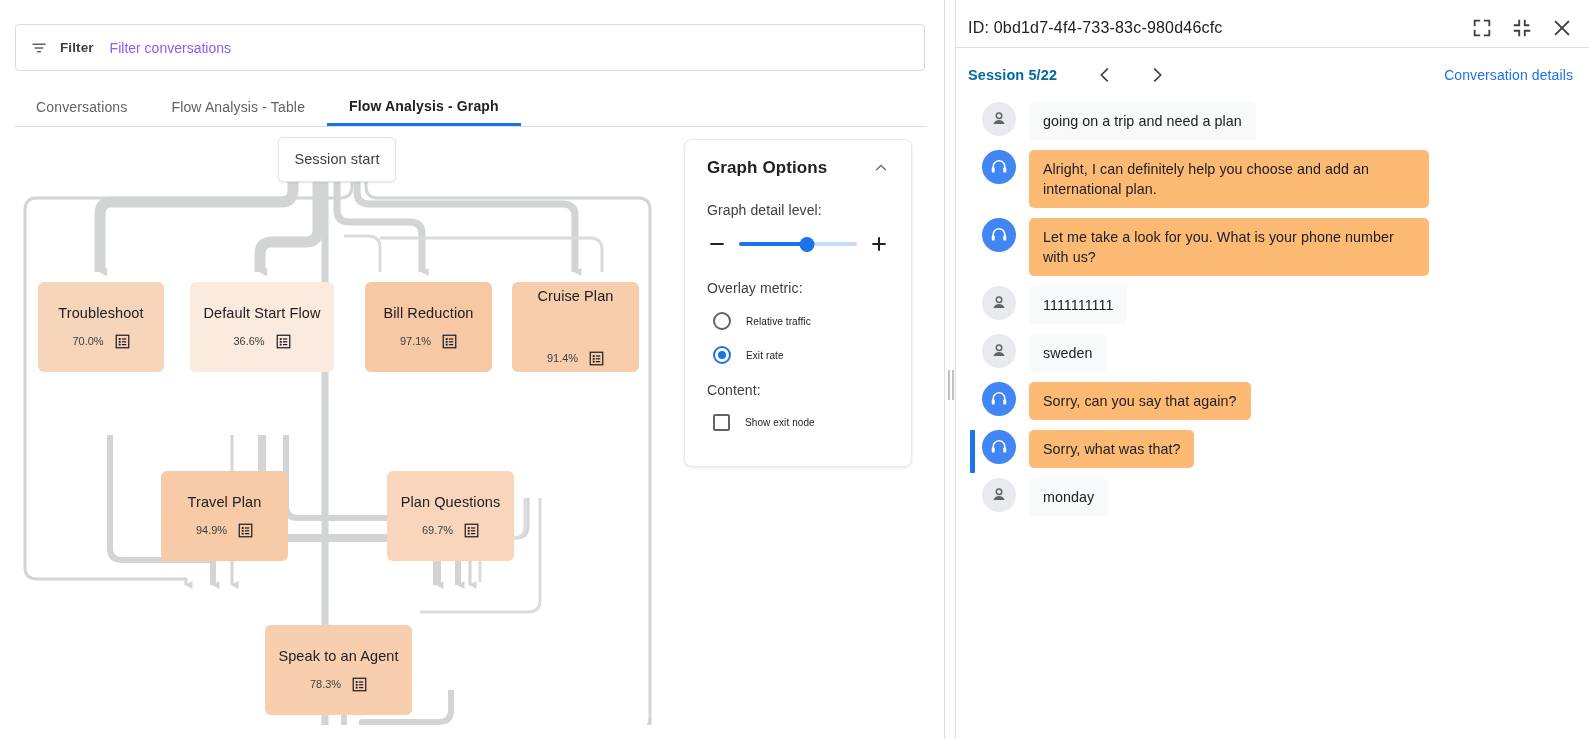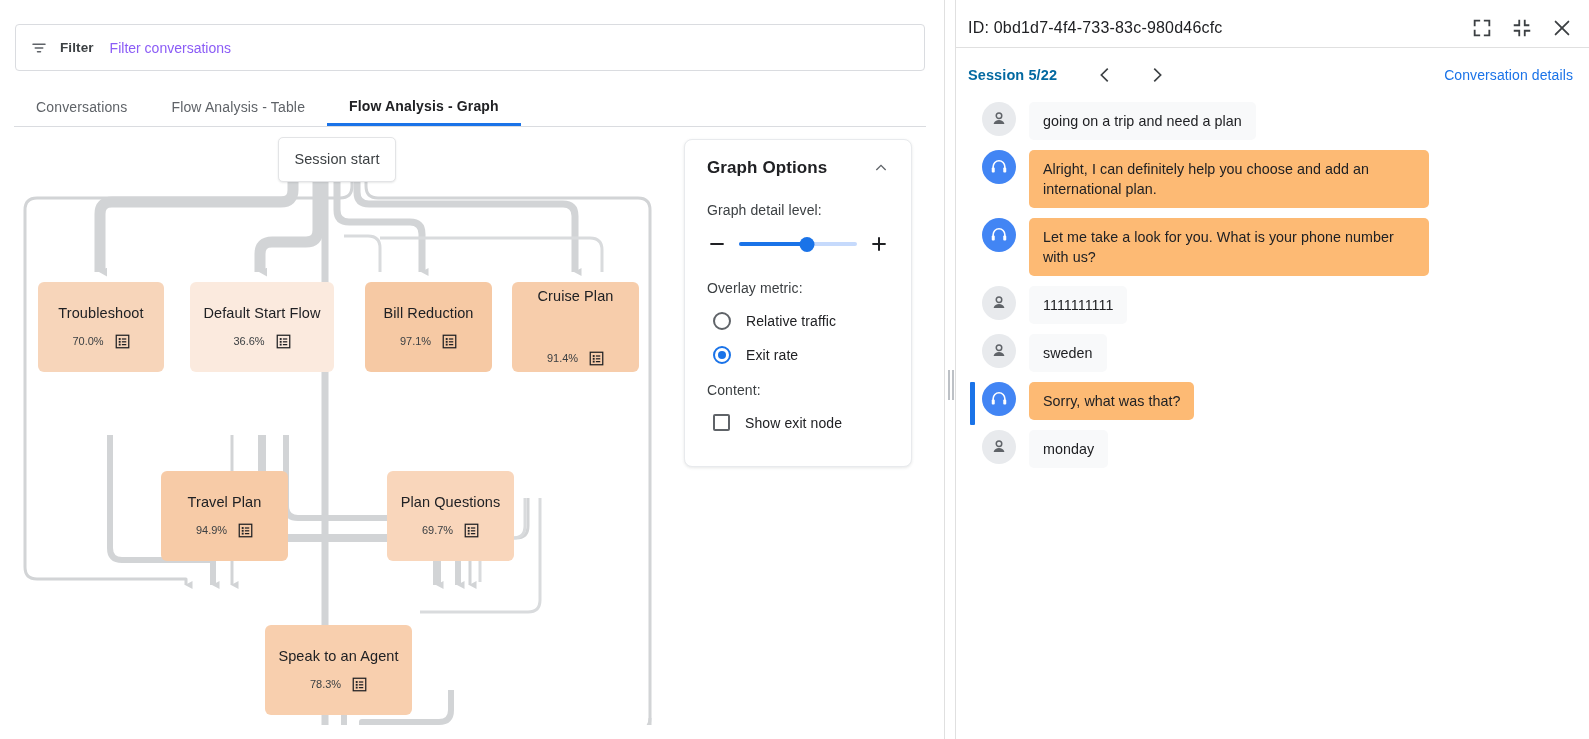--- a/index.html
+++ b/index.html
@@ -134,21 +134,21 @@
   .radio {
     width: 18px; height: 18px; border-radius: 50%;
     border: 2px solid #5f6368; flex: 0 0 18px;
     position: relative;
   }
   .radio.checked { border-color: #1a73e8; }
   .radio.checked::after {
     content: ""; position: absolute; left: 3px; top: 3px;
     width: 8px; height: 8px; border-radius: 50%; background: #1a73e8;
   }
-  .radio-label, .check-label { font-size: 14px; color: #202124; letter-spacing: .1px; }
+  .radio-label, .check-label { font-size: 10px; color: #202124; letter-spacing: .1px; }
   .checkbox {
     width: 17px; height: 17px; border: 2px solid #5f6368;
     border-radius: 2px; flex: 0 0 17px;
   }
 
   
   .splitter {
     position: absolute; left: 944px; top: 0;
     width: 12px; height: 739px;
     background: #fff;
@@ -575,28 +575,38 @@
         </div>
         <div class="msg-row">
           <div class="avatar user">
             <svg viewBox="0 0 24 24" width="20" height="20">
               <circle cx="12" cy="8" r="3.3" fill="none" stroke="#5f6368" stroke-width="1.8"></circle>
               <path d="M5.5,18 C6.5,14.6 9,13.3 12,13.3 C15,13.3 17.5,14.6 18.5,18 Z" fill="#5f6368"></path>
             </svg>
           </div>
           <div class="bubble user">sweden</div>
         </div>
-        <div class="msg-row highlighted">
+        <div class="msg-row">
           <div class="avatar agent">
             <svg viewBox="0 0 24 24" width="20" height="20">
               <path d="M5,14 L5,11.5 A7,7 0 0 1 19,11.5 L19,14" fill="none" stroke="#ffffff" stroke-width="1.9"></path>
               <rect x="3.3" y="12.6" width="3.6" height="6" rx="1.1" fill="#ffffff"></rect>
               <rect x="17.1" y="12.6" width="3.6" height="6" rx="1.1" fill="#ffffff"></rect>
             </svg>
           </div>
+          <div class="bubble agent">Sorry, can you say that again?</div>
+        </div>
+        <div class="msg-row highlighted">
+          <div class="avatar agent">
+            <svg viewBox="0 0 24 24" width="20" height="20">
+              <path d="M5,14 L5,11.5 A7,7 0 0 1 19,11.5 L19,14" fill="none" stroke="#ffffff" stroke-width="1.9"></path>
+              <rect x="3.3" y="12.6" width="3.6" height="6" rx="1.1" fill="#ffffff"></rect>
+              <rect x="17.1" y="12.6" width="3.6" height="6" rx="1.1" fill="#ffffff"></rect>
+            </svg>
+          </div>
           <div class="bubble agent">Sorry, what was that?</div>
         </div>
         <div class="msg-row">
           <div class="avatar user">
             <svg viewBox="0 0 24 24" width="20" height="20">
               <circle cx="12" cy="8" r="3.3" fill="none" stroke="#5f6368" stroke-width="1.8"></circle>
               <path d="M5.5,18 C6.5,14.6 9,13.3 12,13.3 C15,13.3 17.5,14.6 18.5,18 Z" fill="#5f6368"></path>
             </svg>
           </div>
           <div class="bubble user">monday</div>

